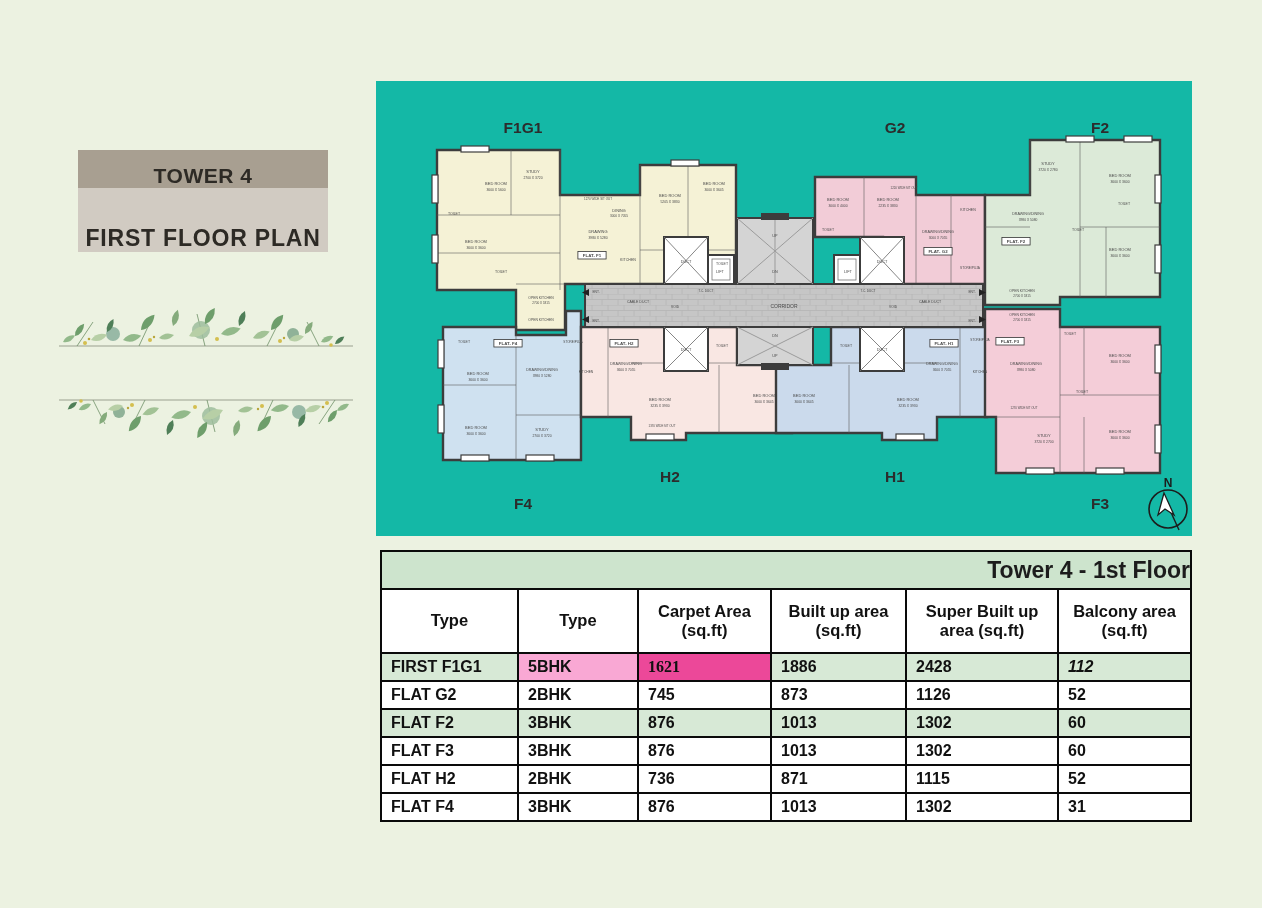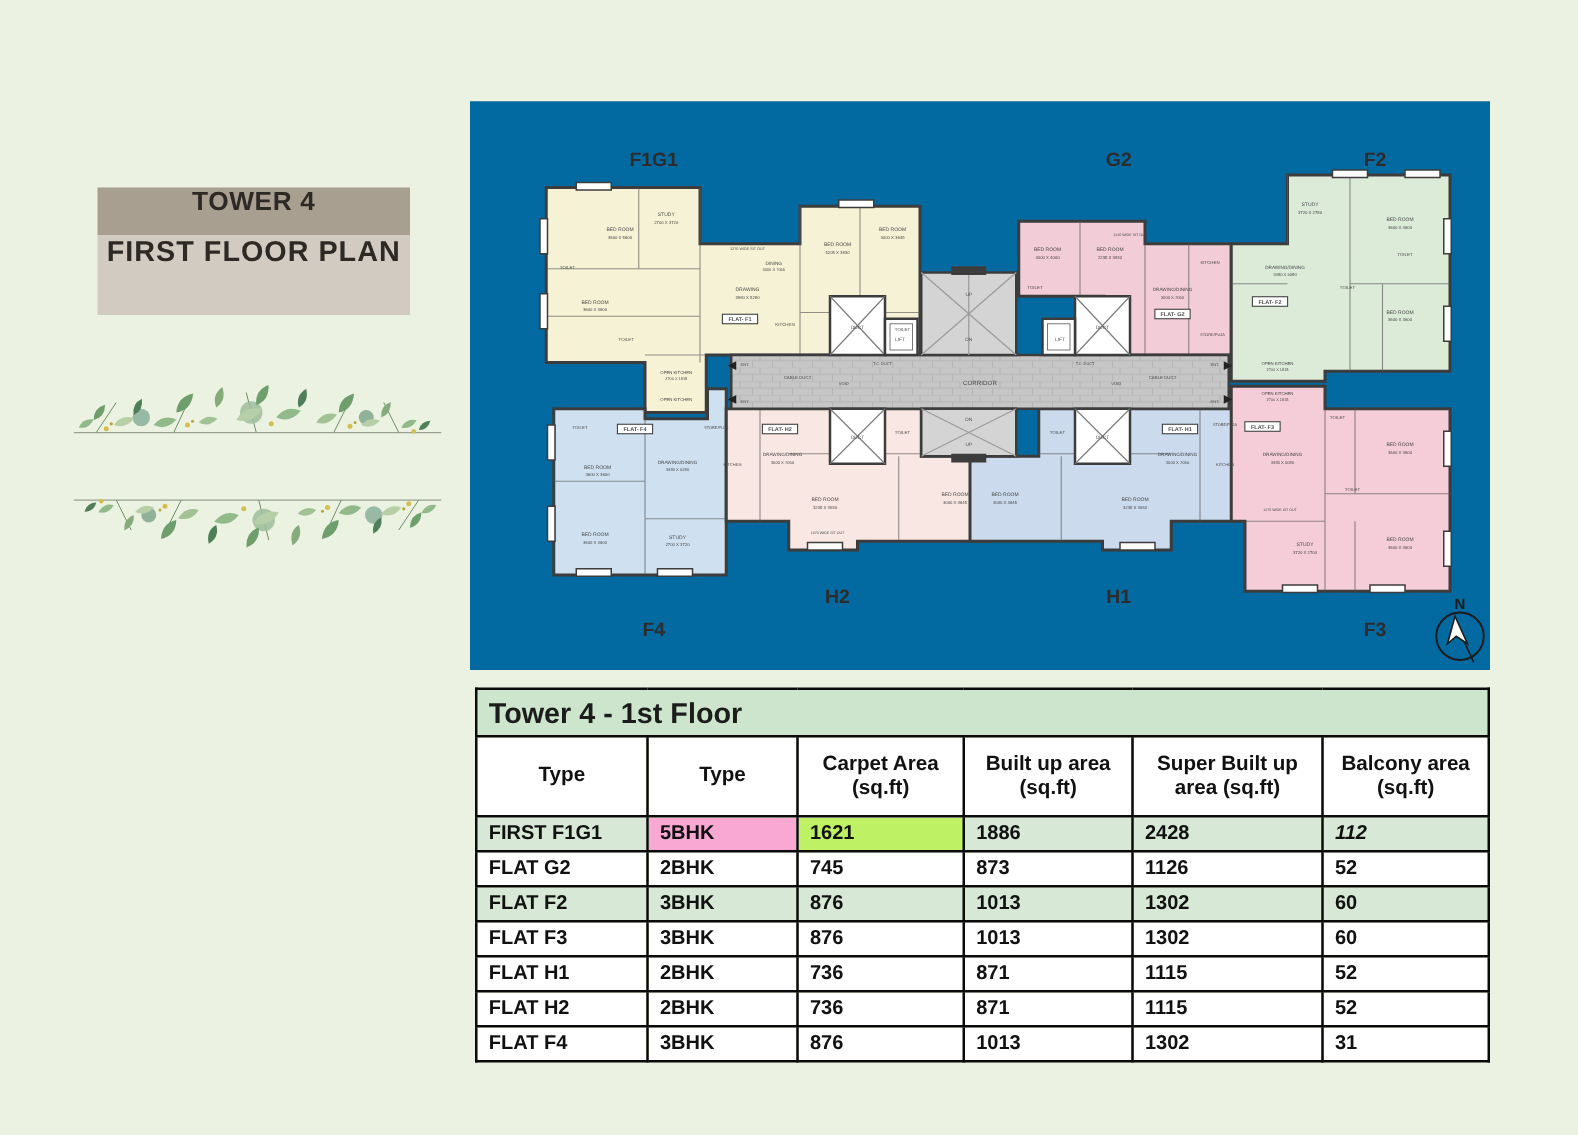--- a/index.html
+++ b/index.html
@@ -1,42 +1,42 @@
 <!DOCTYPE html>
 <html><head>
 <meta charset="utf-8">
 <style>
   * { margin:0; padding:0; box-sizing:border-box; }
   body { font-family:"Liberation Sans", sans-serif; }
   #page { position:relative; width:1262px; height:908px; background:#ecf2e1; overflow:hidden; }
 
   
-  .side-bar-strip { position:absolute; left:78px; width:250px; display:flex; align-items:flex-start; justify-content:center; color:#2d2a25; }
+  .side-bar-strip { position:absolute; left:78px; width:250px; display:flex; align-items:flex-end; justify-content:center; color:#2d2a25; }
   #bar1 { top:150px; height:38px; font-size:21px; font-weight:700; letter-spacing:.5px; }
   #bar2 { top:188px; height:64px; font-size:23px; font-weight:700; letter-spacing:.8px; }
   #greenery { position:absolute; left:55px; top:288px; }
   #floorplan-title { position:absolute; left:60px; top:360px; width:290px; text-align:center;
     font-size:27px; letter-spacing:6px; color:#3d3d3d; font-weight:400; }
 
   
-  #plan-wrap { position:absolute; left:376px; top:81px; width:816px; height:455px; background:#0369a1; }
+  #plan-wrap { position:absolute; left:376px; top:81px; width:816px; height:455px; background:#14b8a6; }
   #plan-wrap svg { display:block; }
   .flatpoly { stroke:#3c3c3c; stroke-width:2.4; stroke-linejoin:miter; }
   .corewall { stroke:#3c3c3c; stroke-width:2; }
   .flatname { font-size:15.5px; font-weight:700; fill:#2c2c2c; text-anchor:middle; }
   .bay { fill:#ffffff; stroke:#3c3c3c; stroke-width:1.2; }
   .innerwalls { stroke:#5a5a5a; stroke-width:.9; fill:none; opacity:.65; }
   .stairline { stroke:#9b9b9b; stroke-width:1; }
   .ductx { stroke:#777; stroke-width:.9; }
 
   
   #table-wrap { position:absolute; left:380px; top:550px; width:810px; }
   table { border-collapse:collapse; table-layout:fixed; width:810px; }
   td, th { border:2.4px solid #0a0a0a; overflow:hidden; }
-  #title-cell { height:38px; text-align:left; font-size:23px; font-weight:700; color:#1c1c1c; }
+  #title-cell { height:38px; text-align:right; font-size:23px; font-weight:700; color:#1c1c1c; }
   th { height:64px; font-size:16.5px; line-height:1.18; font-weight:700; color:#111; text-align:center; padding:0 4px; background:#fff; }
   td { height:28px; font-size:16px; font-weight:700; color:#111; text-align:left; padding:0 0 0 9px; background:#fff; }
 </style>
 </head>
 <body>
 
 <div id="page" style="background: rgb(236, 242, 225);">
 
   <div id="bar1" class="side-bar-strip" style="background: rgb(168, 159, 145);">
     <span>TOWER 4</span>
@@ -332,21 +332,21 @@
           <th>Type</th>
           <th>Type</th>
           <th>Carpet Area (sq.ft)</th>
           <th>Built up area (sq.ft)</th>
           <th>Super Built up area (sq.ft)</th>
           <th>Balcony area (sq.ft)</th>
         </tr>
         <tr>
           <td style="background: rgb(215, 233, 214);">FIRST F1G1</td>
           <td style="background: #f9a8d4;">5BHK</td>
-          <td style="background: #bef264;">1621</td>
+          <td style="background: #ec4899; font-family: Liberation Serif, serif;">1621</td>
           <td style="background: rgb(215, 233, 214);">1886</td>
           <td style="background: rgb(215, 233, 214);">2428</td>
           <td style="background: rgb(215, 233, 214); font-style: italic;">112</td>
         </tr>
         <tr>
           <td>FLAT G2</td>
           <td>2BHK</td>
           <td>745</td>
           <td>873</td>
           <td>1126</td>
@@ -362,28 +362,20 @@
         </tr>
         <tr>
           <td>FLAT F3</td>
           <td>3BHK</td>
           <td>876</td>
           <td>1013</td>
           <td>1302</td>
           <td>60</td>
         </tr>
         <tr>
-          <td>FLAT H1</td>
-          <td>2BHK</td>
-          <td>736</td>
-          <td>871</td>
-          <td>1115</td>
-          <td>52</td>
-        </tr>
-        <tr>
           <td>FLAT H2</td>
           <td>2BHK</td>
           <td>736</td>
           <td>871</td>
           <td>1115</td>
           <td>52</td>
         </tr>
         <tr>
           <td>FLAT F4</td>
           <td>3BHK</td>

